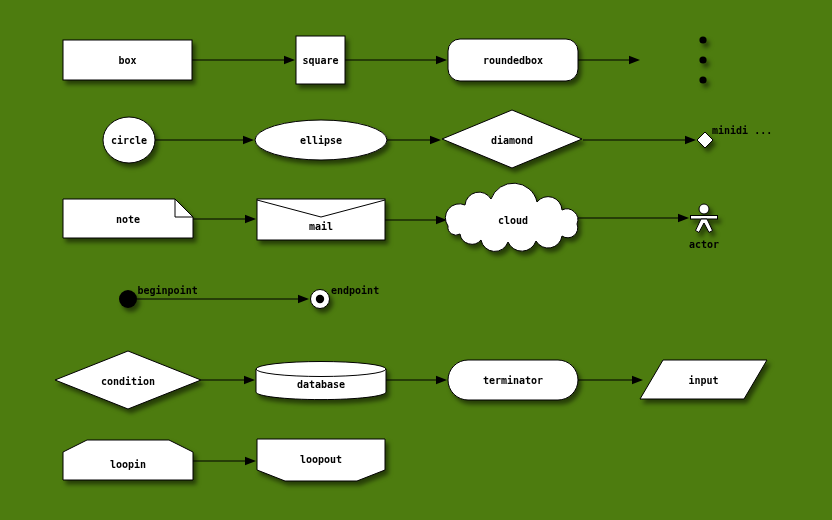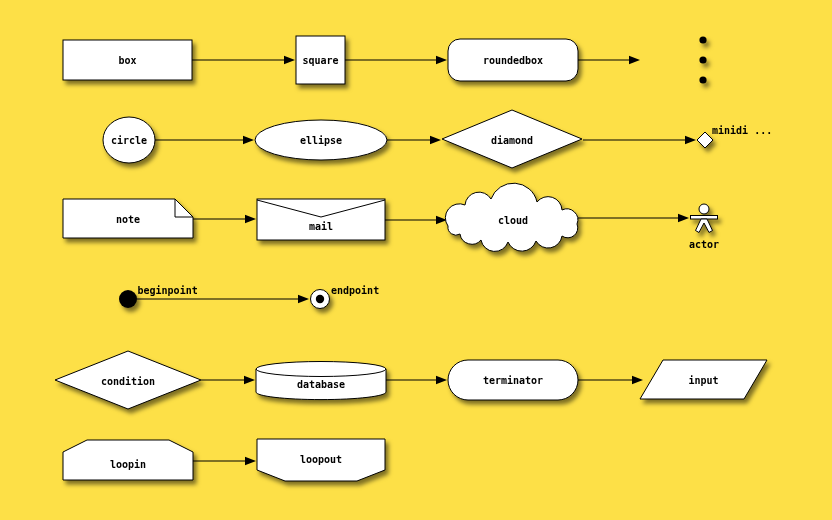--- a/index.html
+++ b/index.html
@@ -1,16 +1,16 @@
 <!DOCTYPE html>
 <html><head>
 <meta charset="utf-8">
 <style>
   html,body{margin:0;padding:0;background:#fff;}
-  #page{width:832px;height:520px;background:#fde047;position:relative;overflow:hidden;}
+  #page{width:832px;height:520px;background:#4d7c0f;position:relative;overflow:hidden;}
   svg{display:block;}
   .outline{fill:#ffffff;stroke:#000000;stroke-width:1;}
   .sh{filter:drop-shadow(3.5px 4px 2px rgba(0,0,0,0.5));}
   .edge{stroke:#000000;stroke-width:1;fill:none;}
   .head{fill:#000000;stroke:none;}
   .thin{fill:none;stroke:#000;stroke-width:1;}
   text{font-family:"DejaVu Sans Mono",monospace;font-weight:bold;font-size:10px;fill:#000;}
   .ctr{text-anchor:middle;dominant-baseline:central;}
   .lft{text-anchor:start;dominant-baseline:central;}
 </style>

